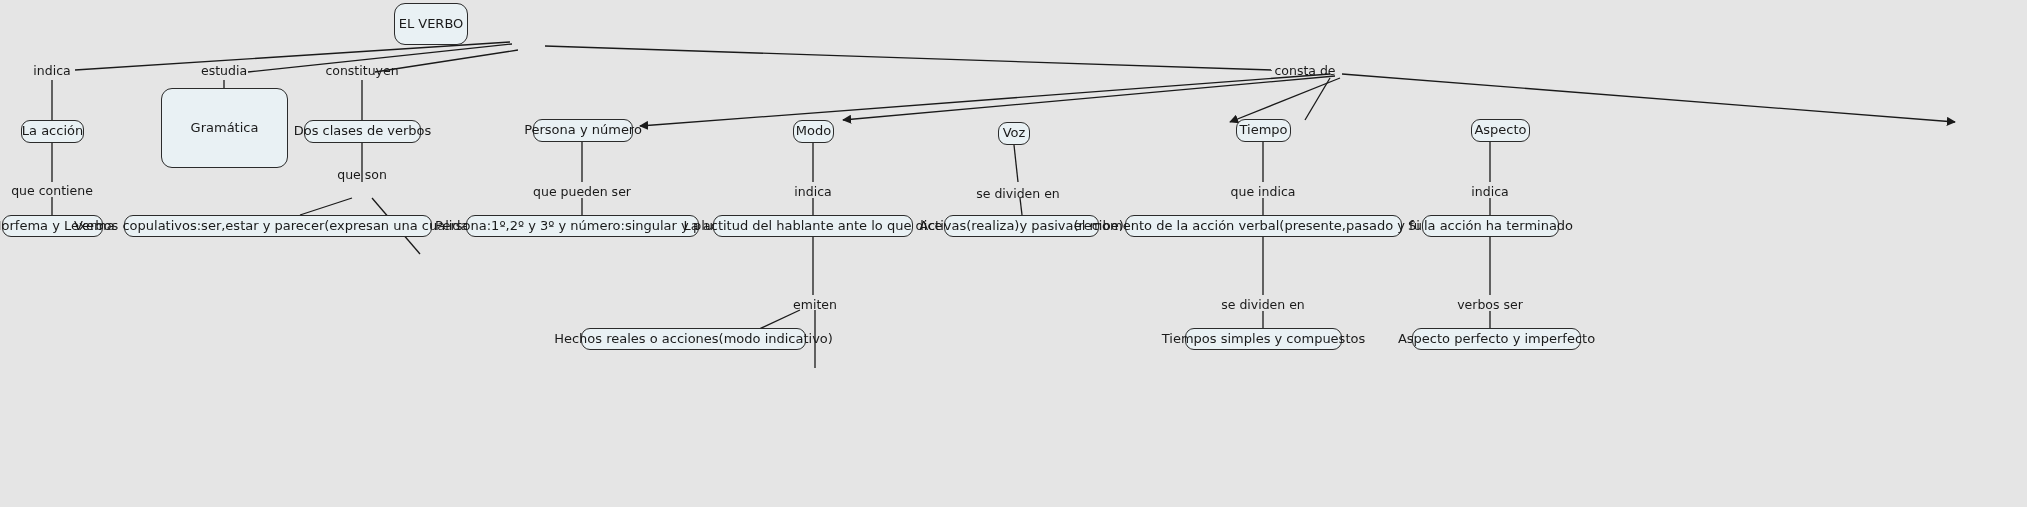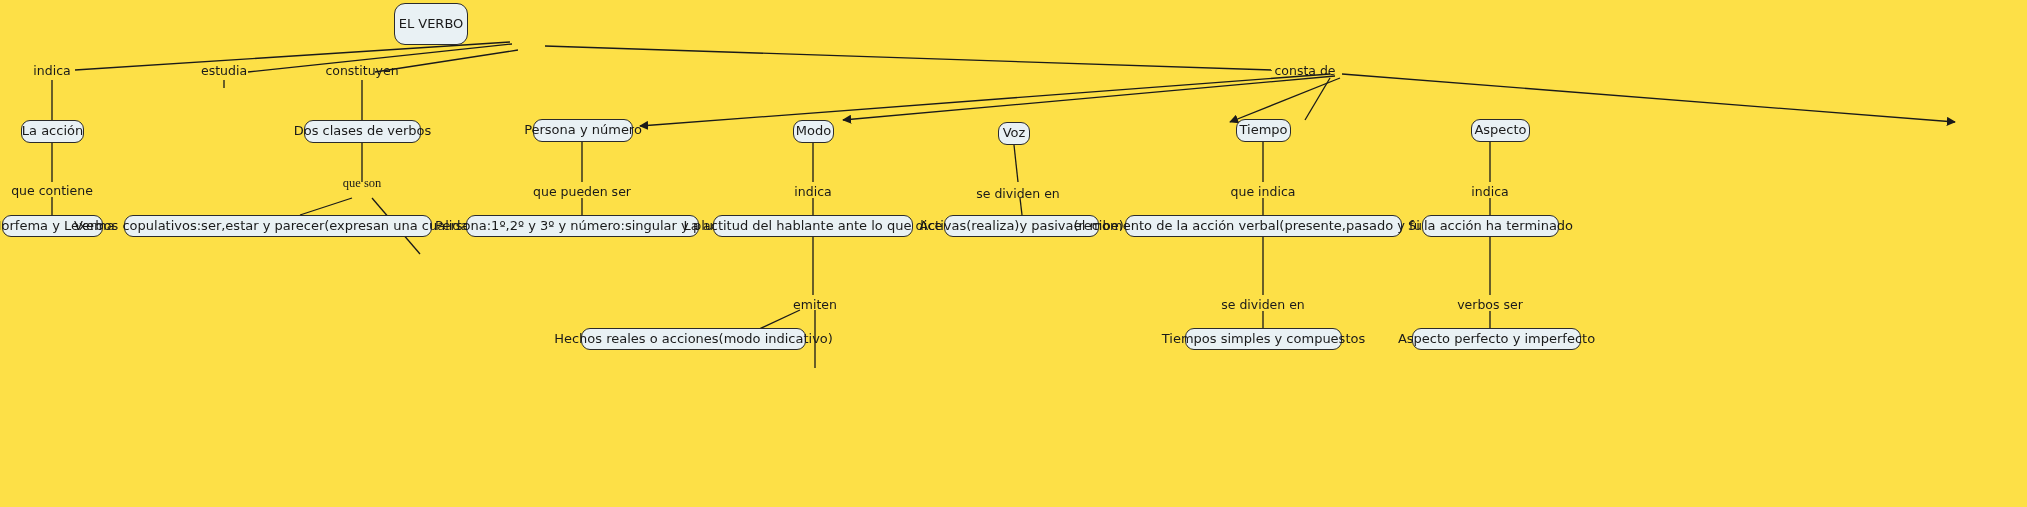--- a/index.html
+++ b/index.html
@@ -5,21 +5,21 @@
 <style>
   html, body {
     margin: 0;
     padding: 0;
     background: #ffffff;
   }
   #canvas {
     position: relative;
     width: 2027px;
     height: 507px;
-    background: #fde047;
+    background: #e5e5e5;
     font-family: "DejaVu Sans", "Liberation Sans", sans-serif;
     overflow: hidden;
   }
   #edges {
     position: absolute;
     left: 0;
     top: 0;
     width: 2027px;
     height: 507px;
     pointer-events: none;
@@ -126,20 +126,21 @@
 
       <path d="M 1490 236 L 1490 295"></path>
       <path d="M 1490 311 L 1490 328"></path>
     </g>
   </svg>
 
   <div class="node root" style="left:394px; top:3px; width:74px; height:42px;">EL VERBO</div>
 
   <div class="node" style="left:21px; top:120px; width:63px; height:23px;">La acción</div>
 
+  <div class="node big" style="left:161px; top:88px; width:127px; height:80px;">Gramática</div>
 
   <div class="node" style="left:304px; top:120px; width:117px; height:23px;">Dos clases de verbos</div>
 
   <div class="node" style="left:533px; top:119px; width:100px; height:23px;">Persona y número</div>
 
   <div class="node" style="left:793px; top:120px; width:41px; height:23px;">Modo</div>
 
   <div class="node" style="left:998px; top:122px; width:32px; height:23px;">Voz</div>
 
   <div class="node" style="left:1236px; top:119px; width:55px; height:23px;">Tiempo</div>
@@ -171,21 +172,21 @@
   <div class="linklabel" style="left:52px; top:63px;">indica</div>
 
   <div class="linklabel" style="left:224px; top:63px;">estudia</div>
 
   <div class="linklabel" style="left:362px; top:63px;">constituyen</div>
 
   <div class="linklabel" style="left:1305px; top:63px;">consta de</div>
 
   <div class="linklabel" style="left:52px; top:183px;">que contiene</div>
 
-  <div class="linklabel" style="left:362px; top:176px;font-family:Liberation Serif, serif;">que son</div>
+  <div class="linklabel" style="left:362px; top:167px;">que son</div>
 
   <div class="linklabel" style="left:582px; top:184px;">que pueden ser</div>
 
   <div class="linklabel" style="left:813px; top:184px;">indica</div>
 
   <div class="linklabel" style="left:1018px; top:186px;">se dividen en</div>
 
   <div class="linklabel" style="left:1263px; top:184px;">que indica</div>
 
   <div class="linklabel" style="left:1490px; top:184px;">indica</div>

